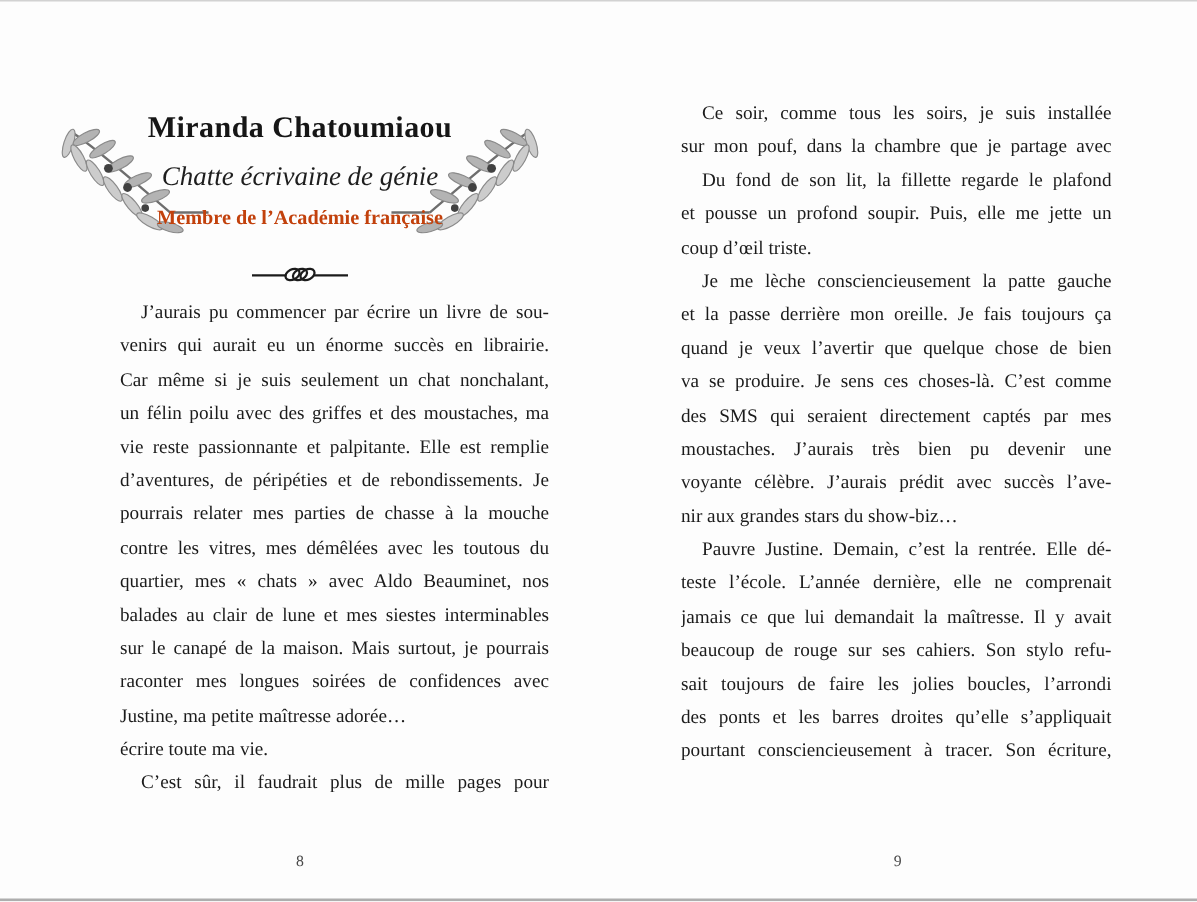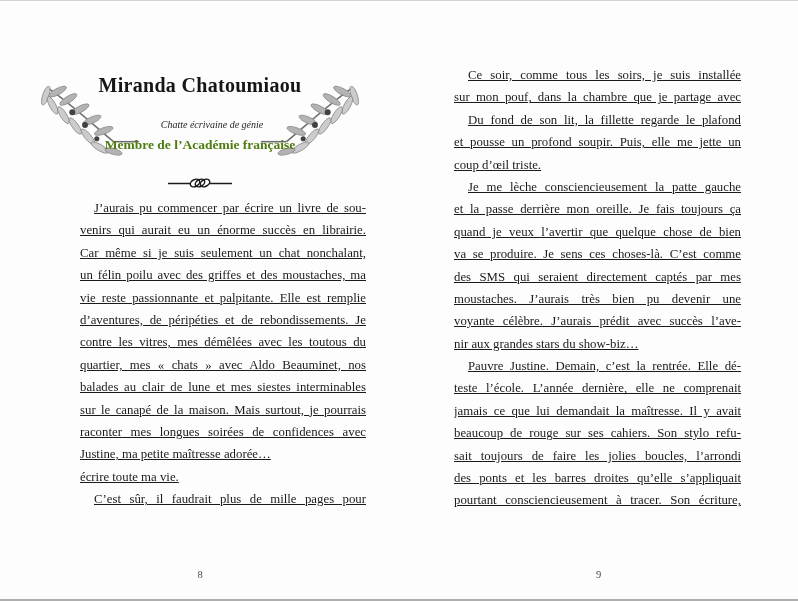--- a/index.html
+++ b/index.html
@@ -20,39 +20,39 @@
 
   
   .chap-title{
     left:57px;top:74px;width:286px;
     margin:0;text-align:center;
     font-size:20px;font-weight:bold;letter-spacing:.3px;
     color:#161616;
   }
   .chap-subtitle{
     left:57px;top:107px;width:286px;
-    margin:12px;text-align:center;
-    font-style:italic;font-size:10px;color:#1e1e1e;
+    margin:0;text-align:center;
+    font-style:italic;font-size:18px;color:#1e1e1e;
   }
   .chap-affiliation{
     left:57px;top:137px;width:286px;
     margin:0;text-align:center;
-    font-weight:bold;font-size:13.5px;color:#4d7c0f;
+    font-weight:bold;font-size:13.5px;color:#c2410c;
   }
   .branch{left:33px;top:82px;width:108px;height:86px;}
   .branch.rt{left:259px;transform:scaleX(-1);}
   .divider{left:168px;top:176px;width:64px;height:14px;}
 
   
   .body-col{line-height:22.4px;font-size:12.8px;}
   .body-col.left{left:57px;top:197px;width:286px;margin-left:23px;}
   .body-col.right{left:454px;top:64px;width:287px;}
   .line{
     margin:0;height:22.4px;overflow:hidden;
-    text-align:justify;text-align-last:justify;text-decoration:underline;
+    text-align:justify;text-align-last:justify;
   }
   .line.end{text-align-last:left;}
   .line.indent{padding-left:14px;}
 
   .pagenum{
     width:286px;top:569px;margin:0;
     text-align:center;font-size:10.5px;color:#4a4a4a;
   }
   .pagenum.left{left:57px;}
   .pagenum.right{left:455px;width:287px;}
@@ -125,20 +125,21 @@
       <path class="ink" d="M41,7.5 H64"></path>
     </svg>
 
     <div class="abs body-col left">
         <p class="line indent">J’aurais pu commencer par écrire un livre de sou-</p>
         <p class="line">venirs qui aurait eu un énorme succès en librairie.</p>
         <p class="line">Car même si je suis seulement un chat nonchalant,</p>
         <p class="line">un félin poilu avec des griffes et des moustaches, ma</p>
         <p class="line">vie reste passionnante et palpitante. Elle est remplie</p>
         <p class="line">d’aventures, de péripéties et de rebondissements. Je</p>
+        <p class="line">pourrais relater mes parties de chasse à la mouche</p>
         <p class="line">contre les vitres, mes démêlées avec les toutous du</p>
         <p class="line">quartier, mes « chats » avec Aldo Beauminet, nos</p>
         <p class="line">balades au clair de lune et mes siestes interminables</p>
         <p class="line">sur le canapé de la maison. Mais surtout, je pourrais</p>
         <p class="line">raconter mes longues soirées de confidences avec</p>
         <p class="line end">Justine, ma petite maîtresse adorée…</p>
         <p class="line end">écrire toute ma vie.</p>
         <p class="line indent">C’est sûr, il faudrait plus de mille pages pour</p>
       </div>
 

